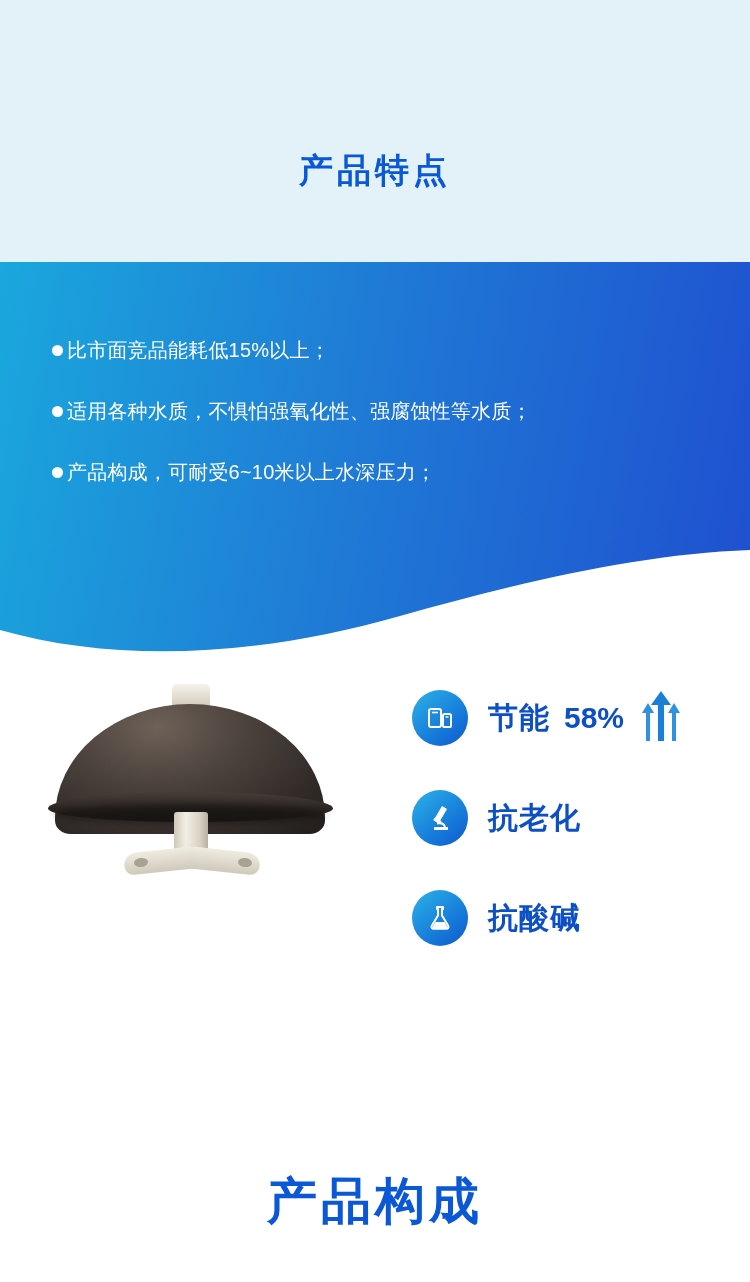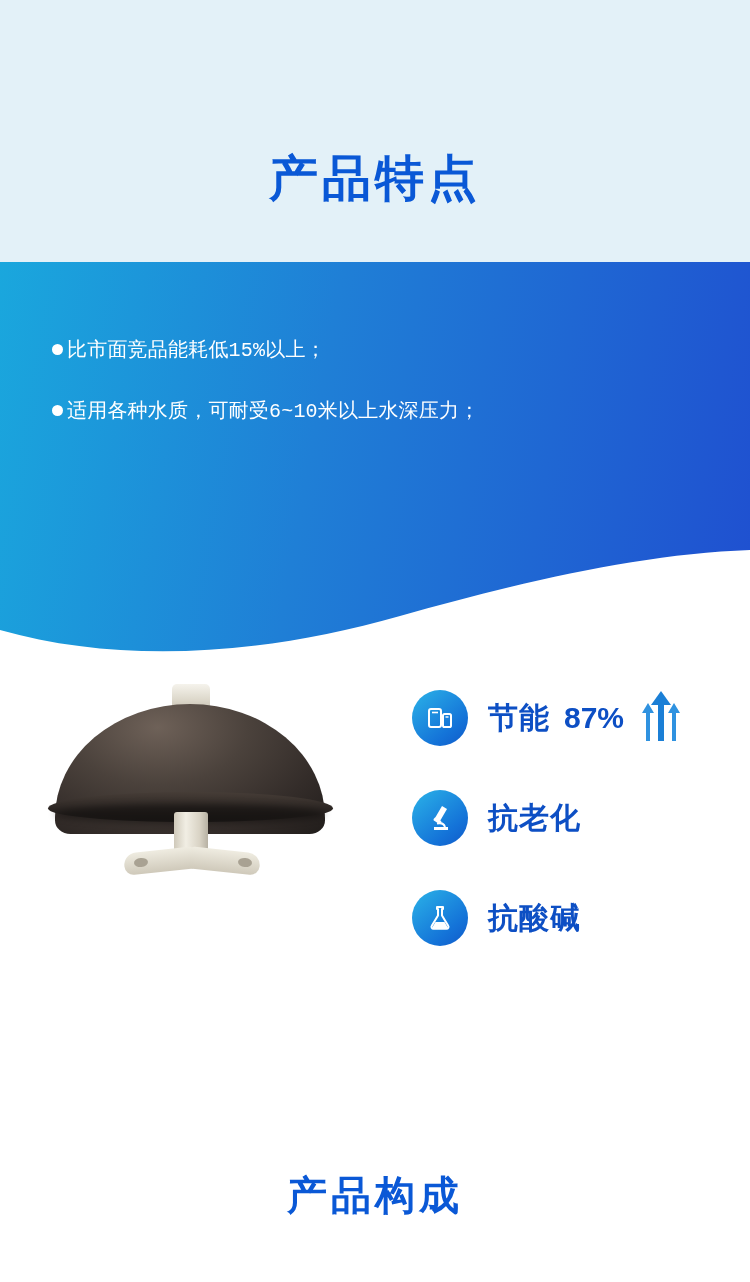--- a/index.html
+++ b/index.html
@@ -24,21 +24,21 @@
     left: 0; top: 0;
     width: 750px;
     height: 262px;
     background: #e3f1f8;
   }
   .title-main {
     position: absolute;
     left: 0; top: 152px;
     width: 750px;
     text-align: center;
-    font-size: 49px;
+    font-size: 34px;
     font-weight: bold;
     color: #0a58d6;
     letter-spacing: 4px;
     line-height: 1.1;
   }
 
   
   .feature-block {
     position: absolute;
     left: 0; top: 262px;
@@ -61,21 +61,20 @@
     top: 76px;
     width: 660px;
   }
   .feature-item {
     color: #ffffff;
     font-size: 20px;
     line-height: 25px;
     margin-bottom: 36px;
     letter-spacing: 0.2px;
     white-space: nowrap;
-    font-family: Liberation Mono, monospace;
   }
   .bullet-dot {
     display: inline-block;
     width: 11px;
     height: 11px;
     border-radius: 50%;
     background: #ffffff;
     margin-right: 4px;
     vertical-align: 1px;
   }
@@ -222,42 +221,45 @@
     margin-left: 14px;
     display: inline-block;
   }
 
   
   .title-bottom {
     position: absolute;
     left: 0; top: 1168px;
     width: 750px;
     text-align: center;
-    font-size: 40px;
+    font-size: 50px;
     font-weight: bold;
     color: #0a58d6;
     letter-spacing: 4px;
   }
 </style>
 </head>
 <body>
 
 <div class="page">
 
   <div class="top-band">
     <div class="title-main">产品特点</div>
   </div>
 
   <div class="feature-block">
     <div class="feature-list">
       <div class="feature-item">
         <span class="bullet-dot"></span><span>比市面竞品能耗低15%以上；</span>
       </div>
       <div class="feature-item">
-        <span class="bullet-dot"></span><span>适用各种水质，可耐受6~10米以上水深压力；</span>
+        <span class="bullet-dot"></span><span>适用各种水质，不惧怕强氧化性、强腐蚀性等水质；</span>
+      </div>
+      <div class="feature-item">
+        <span class="bullet-dot"></span><span>产品构成，可耐受6~10米以上水深压力；</span>
       </div>
     </div>
 
     <svg class="feature-wave" viewBox="0 0 750 120" preserveAspectRatio="none">
       <path d="M0,120 L0,86 C120,120 260,112 400,72 C520,38 640,10 750,6 L750,120 Z" fill="#ffffff"></path>
     </svg>
   </div>
 
   <div class="showcase">
 
@@ -278,21 +280,21 @@
       <div class="benefit-row">
         <div class="benefit-icon">
           <svg width="30" height="30" viewBox="0 0 30 30">
             <rect x="4" y="6" width="12" height="18" rx="2" fill="none" stroke="#ffffff" stroke-width="2"></rect>
             <rect x="18" y="11" width="8" height="13" rx="1.6" fill="none" stroke="#ffffff" stroke-width="2"></rect>
             <line x1="7" y1="9.5" x2="13" y2="9.5" stroke="#ffffff" stroke-width="1.6"></line>
             <line x1="20.5" y1="14" x2="23.5" y2="14" stroke="#ffffff" stroke-width="1.4"></line>
           </svg>
         </div>
         <div class="benefit-label">节能</div>
-        <div class="benefit-value">87%</div>
+        <div class="benefit-value">58%</div>
         <span class="arrows-up">
           <svg width="46" height="54" viewBox="0 0 46 54">
             <path d="M23 2 L33 16 L13 16 Z" fill="#1b7fd6"></path>
             <rect x="20" y="16" width="6" height="36" fill="#1b7fd6"></rect>
             <path d="M10 14 L16 24 L4 24 Z" fill="#2f92e0"></path>
             <rect x="8" y="24" width="4" height="28" fill="#2f92e0"></rect>
             <path d="M36 14 L42 24 L30 24 Z" fill="#2f92e0"></path>
             <rect x="34" y="24" width="4" height="28" fill="#2f92e0"></rect>
           </svg>
         </span>

